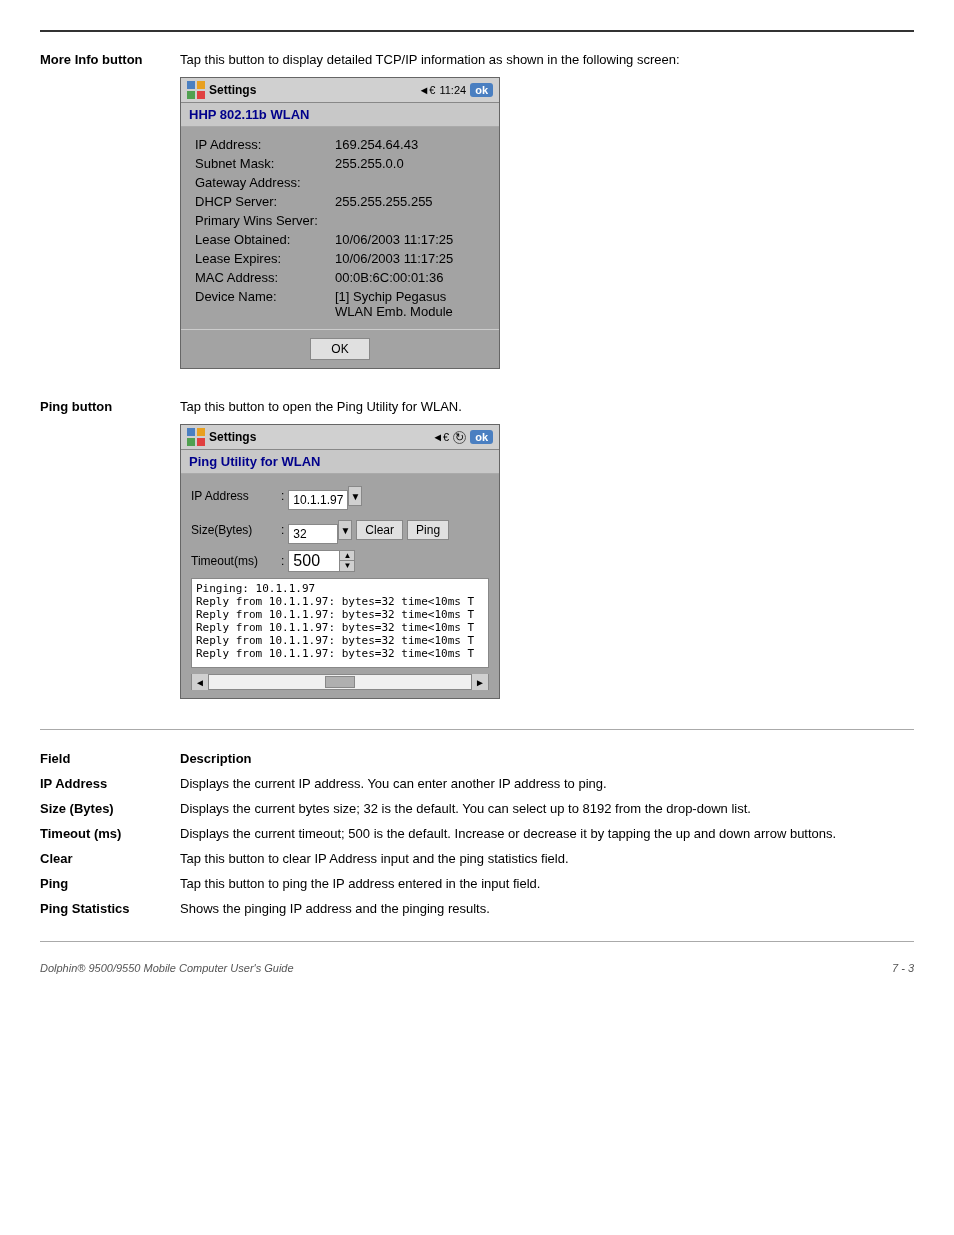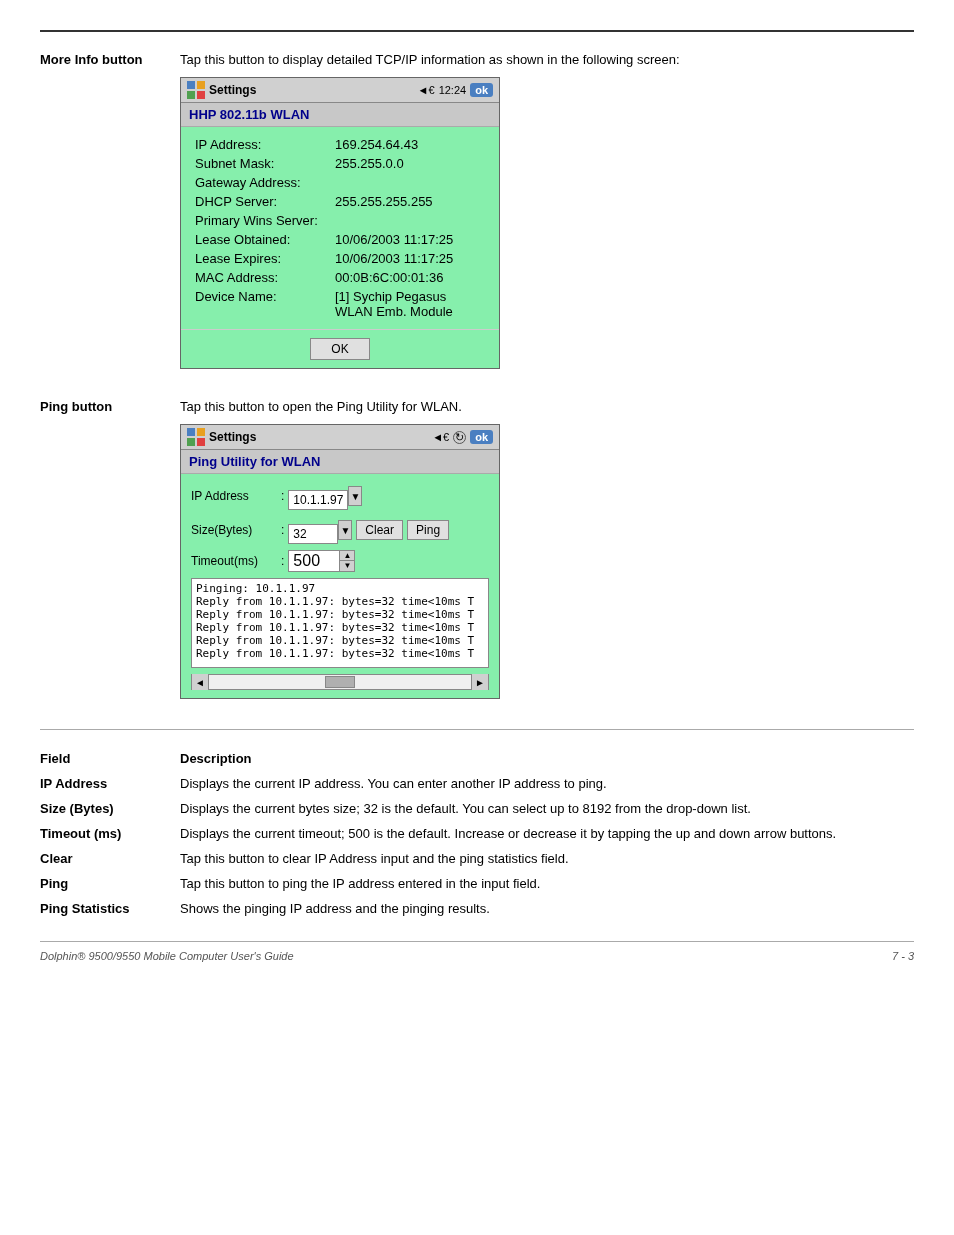--- a/index.html
+++ b/index.html
@@ -46,21 +46,21 @@
     }
 
     .section-description {
       margin-bottom: 10px;
     }
 
     
     .device-screen {
       border: 1px solid #666;
       width: 320px;
-      background: #86efac;
+      background: #a3a3a3;
       font-size: 12px;
       margin-top: 6px;
     }
 
     .screen-header {
       display: flex;
       justify-content: space-between;
       align-items: center;
       background: #d0d0d0;
       padding: 3px 6px;
@@ -306,21 +306,21 @@
       border-bottom: none;
     }
 
     .bottom-rule {
       border: none;
       border-top: 1px solid #aaa;
       margin-top: 20px;
     }
 
     .footer-text {
-      margin-top: 8px;
+      margin-top: 20px;
       display: flex;
       justify-content: space-between;
       font-size: 11px;
       color: #555;
       font-style: italic;
     }
   </style>
 </head>
 <body>
 
@@ -340,21 +340,21 @@
               <rect x="0" y="0" width="8" height="8" fill="#4a7fc1"></rect>
               <rect x="10" y="0" width="8" height="8" fill="#e8a020"></rect>
               <rect x="0" y="10" width="8" height="8" fill="#50a050"></rect>
               <rect x="10" y="10" width="8" height="8" fill="#e04040"></rect>
             </svg>
             <span>Settings</span>
           </div>
           <div class="screen-header-time">
             <span style="font-size:11px;">◄€</span>
 
-            <span style="font-size:11px;">12:24</span>
+            <span style="font-size:11px;">11:24</span>
             <span class="ok-badge">ok</span>
           </div>
         </div>
 
         <div class="screen-title-bar">HHP 802.11b WLAN</div>
 
         <div class="screen-body">
           <table class="info-table">
             <tbody id="info-table-body">
             <tr>

